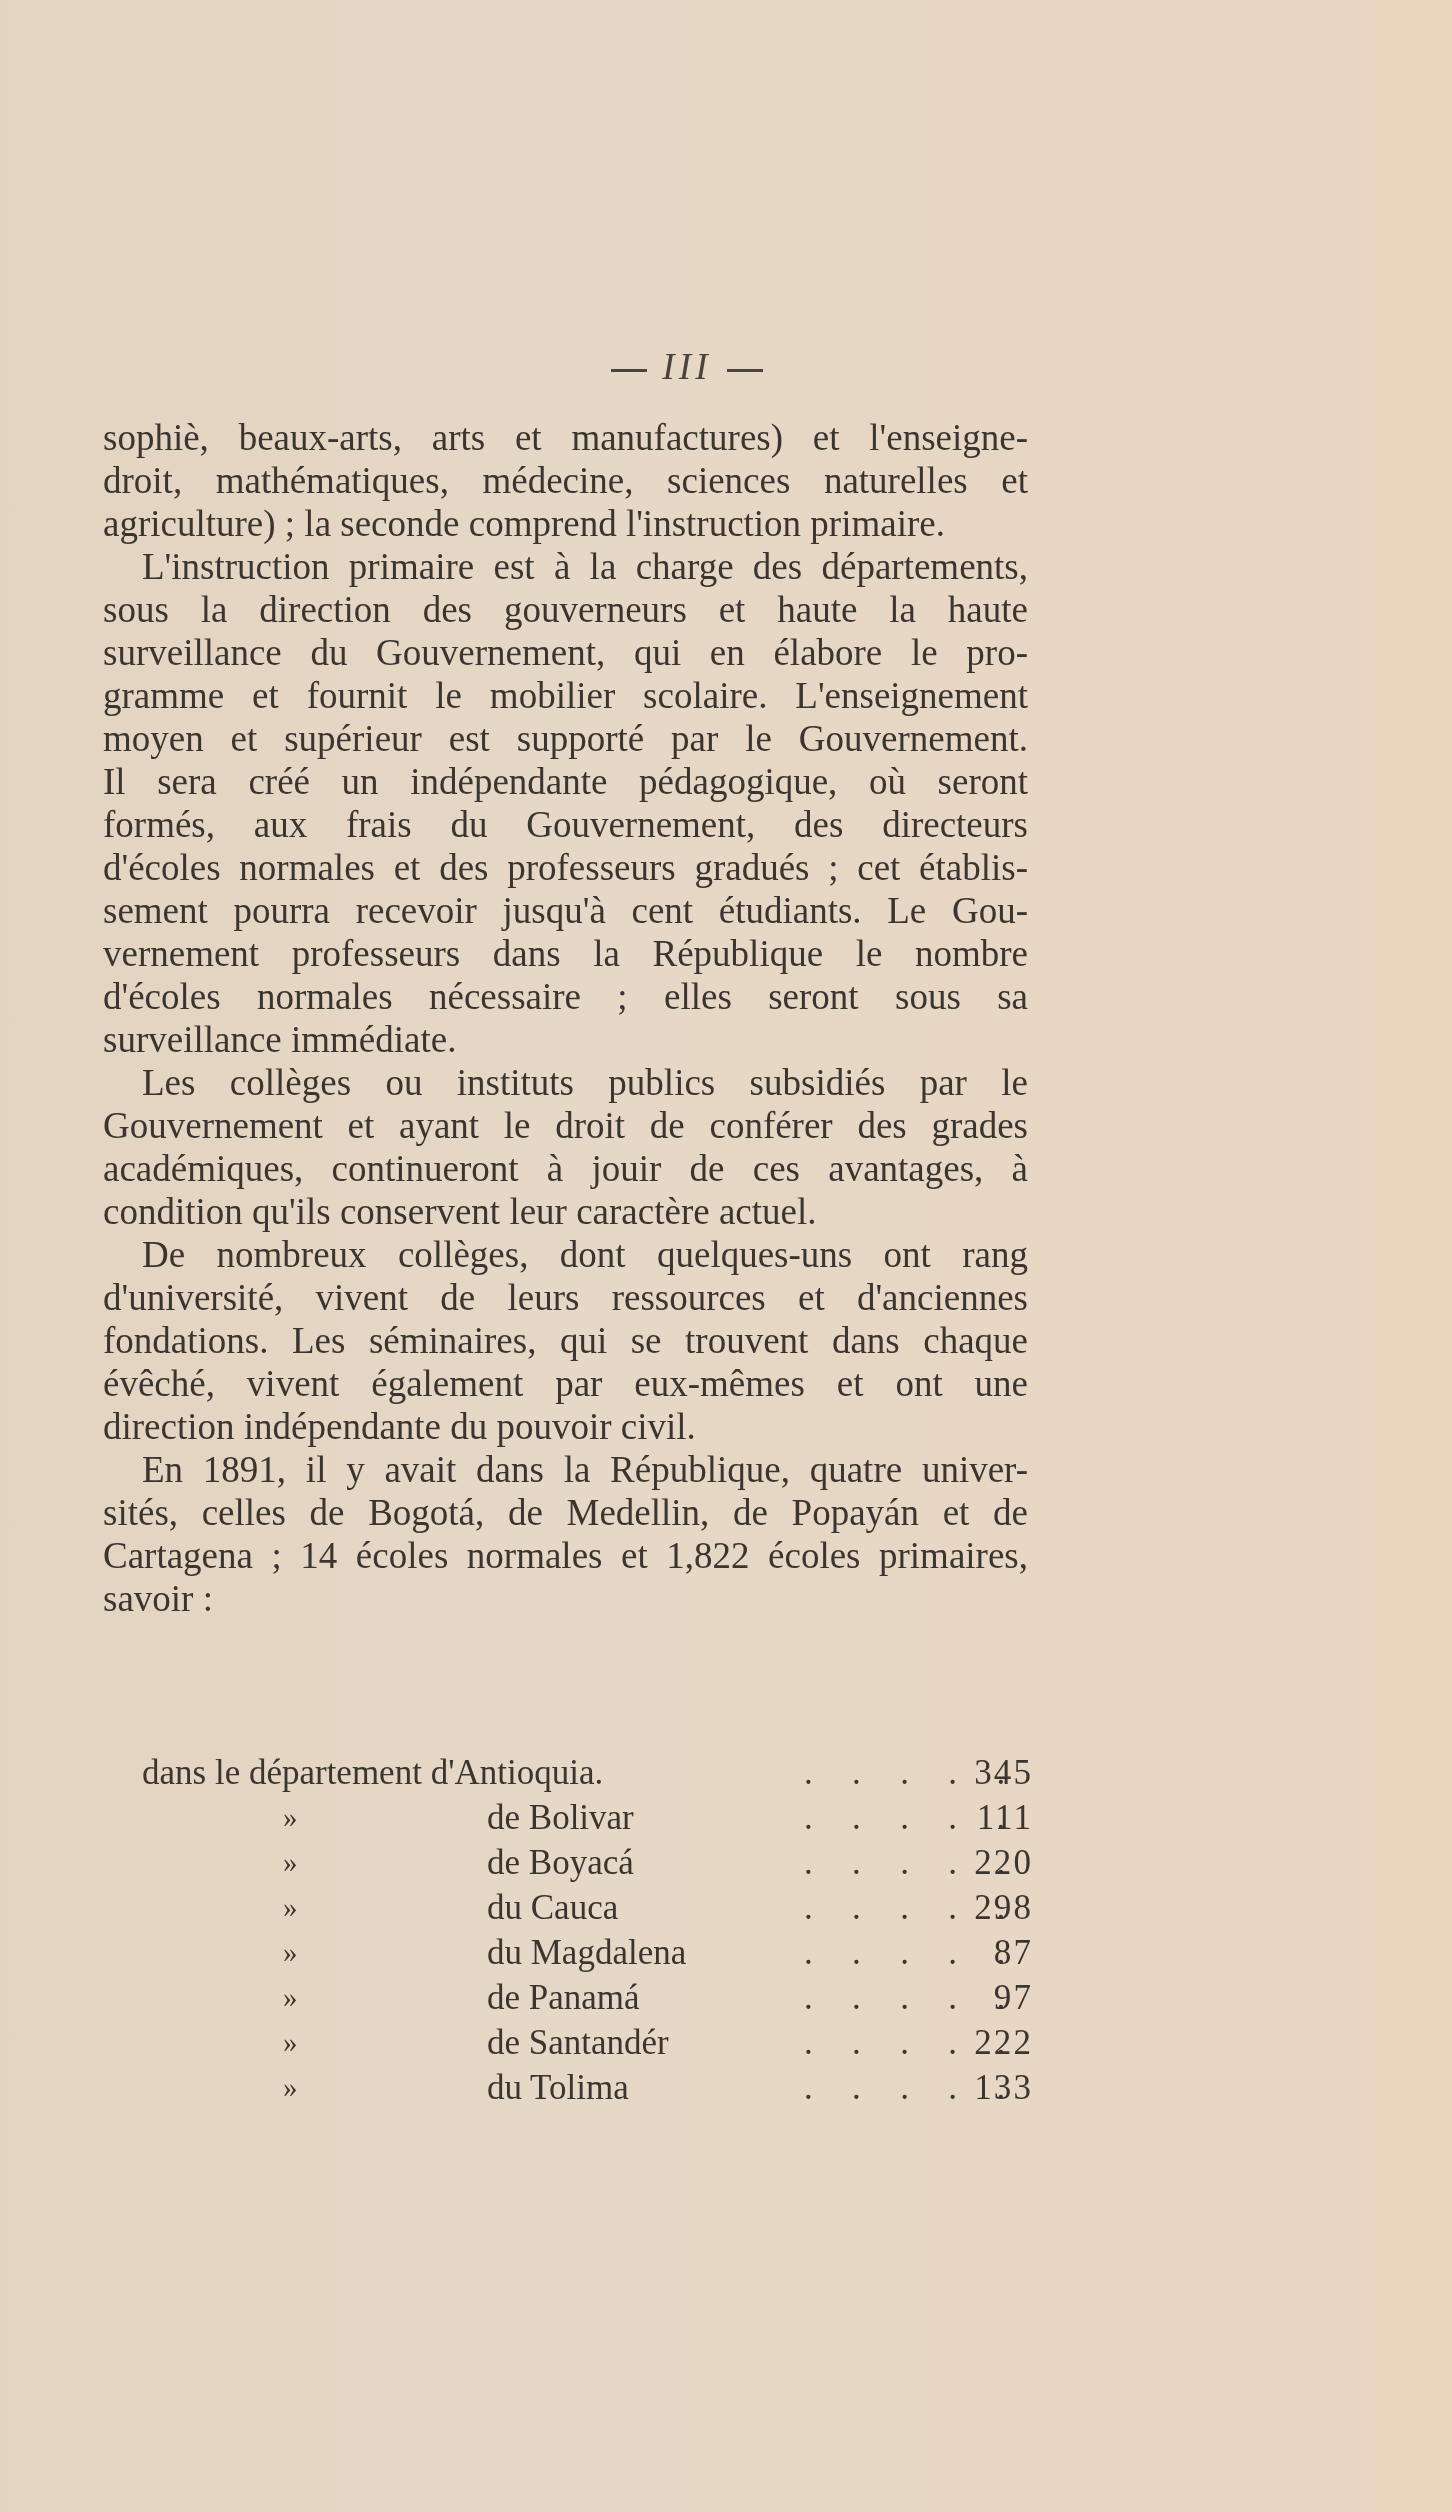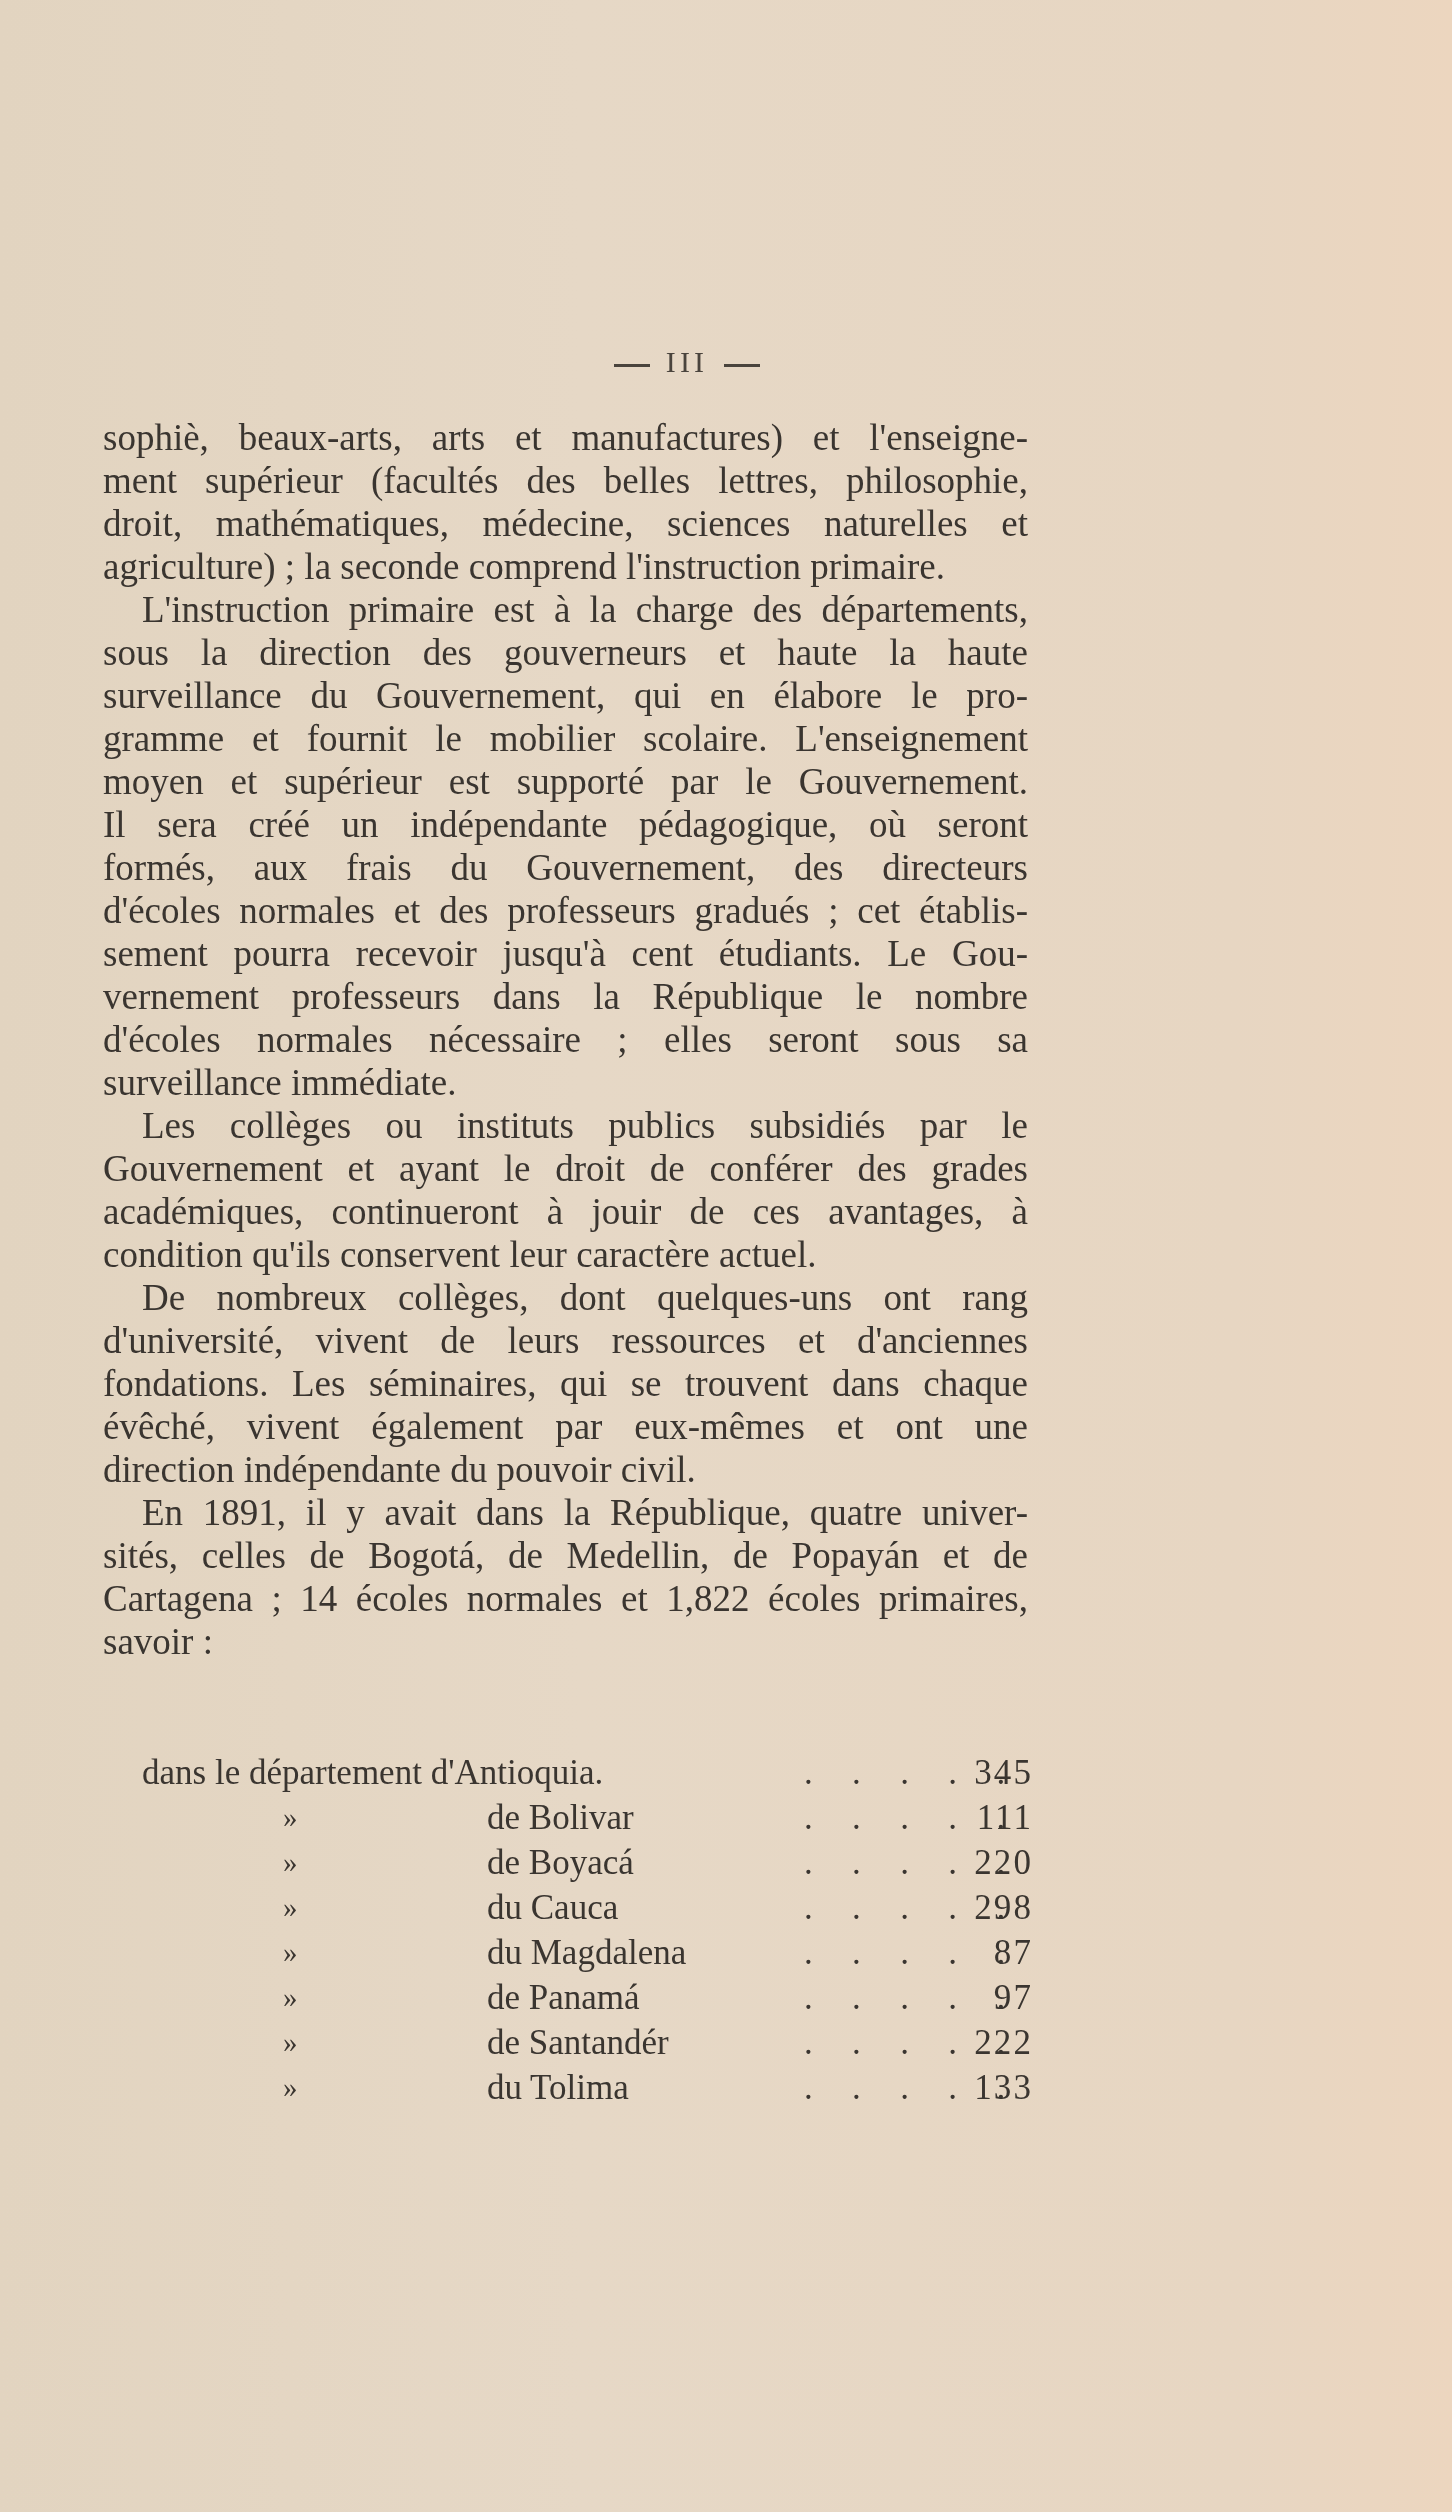--- a/index.html
+++ b/index.html
@@ -19,23 +19,24 @@
     .page {
       position: absolute;
       left: 0; top: 0;
       width: 1452px; height: 2512px;
     }
     .folio {
       position: absolute;
       left: 0; width: 1374px;
       top: 345px;
       text-align: center;
-      font-size: 30px;
+      font-size: 37px;
       letter-spacing: 4.2px;
       color: #4a443d;
+      font-style: italic;
     }
     .folio .dash {
       display: inline-block;
       width: 36px;
       height: 2.8px;
       background: #4a443d;
       vertical-align: middle;
       margin: 0 15.3px;
     }
     .text-block {
@@ -101,21 +102,20 @@
 <body>
 
 <div class="page">
 
   <div class="folio">
     <span class="dash"></span><span>III</span><span class="dash"></span>
   </div>
 
   <div class="text-block">
     <span class="line">sophiè, beaux-arts, arts et manufactures) et l'enseigne-</span>
-    <span class="line">ment supérieur (facultés des belles lettres, philosophie,</span>
     <span class="line">droit, mathématiques, médecine, sciences naturelles et</span>
     <span class="line last">agriculture) ; la seconde comprend l'instruction primaire.</span>
     <span class="line indent">L'instruction primaire est à la charge des départements,</span>
     <span class="line">sous la direction des gouverneurs et haute la haute</span>
     <span class="line">surveillance du Gouvernement, qui en élabore le pro-</span>
     <span class="line">gramme et fournit le mobilier scolaire. L'enseignement</span>
     <span class="line">moyen et supérieur est supporté par le Gouvernement.</span>
     <span class="line">Il sera créé un indépendante pédagogique, où seront</span>
     <span class="line">formés, aux frais du Gouvernement, des directeurs</span>
     <span class="line">d'écoles normales et des professeurs gradués ; cet établis-</span>

